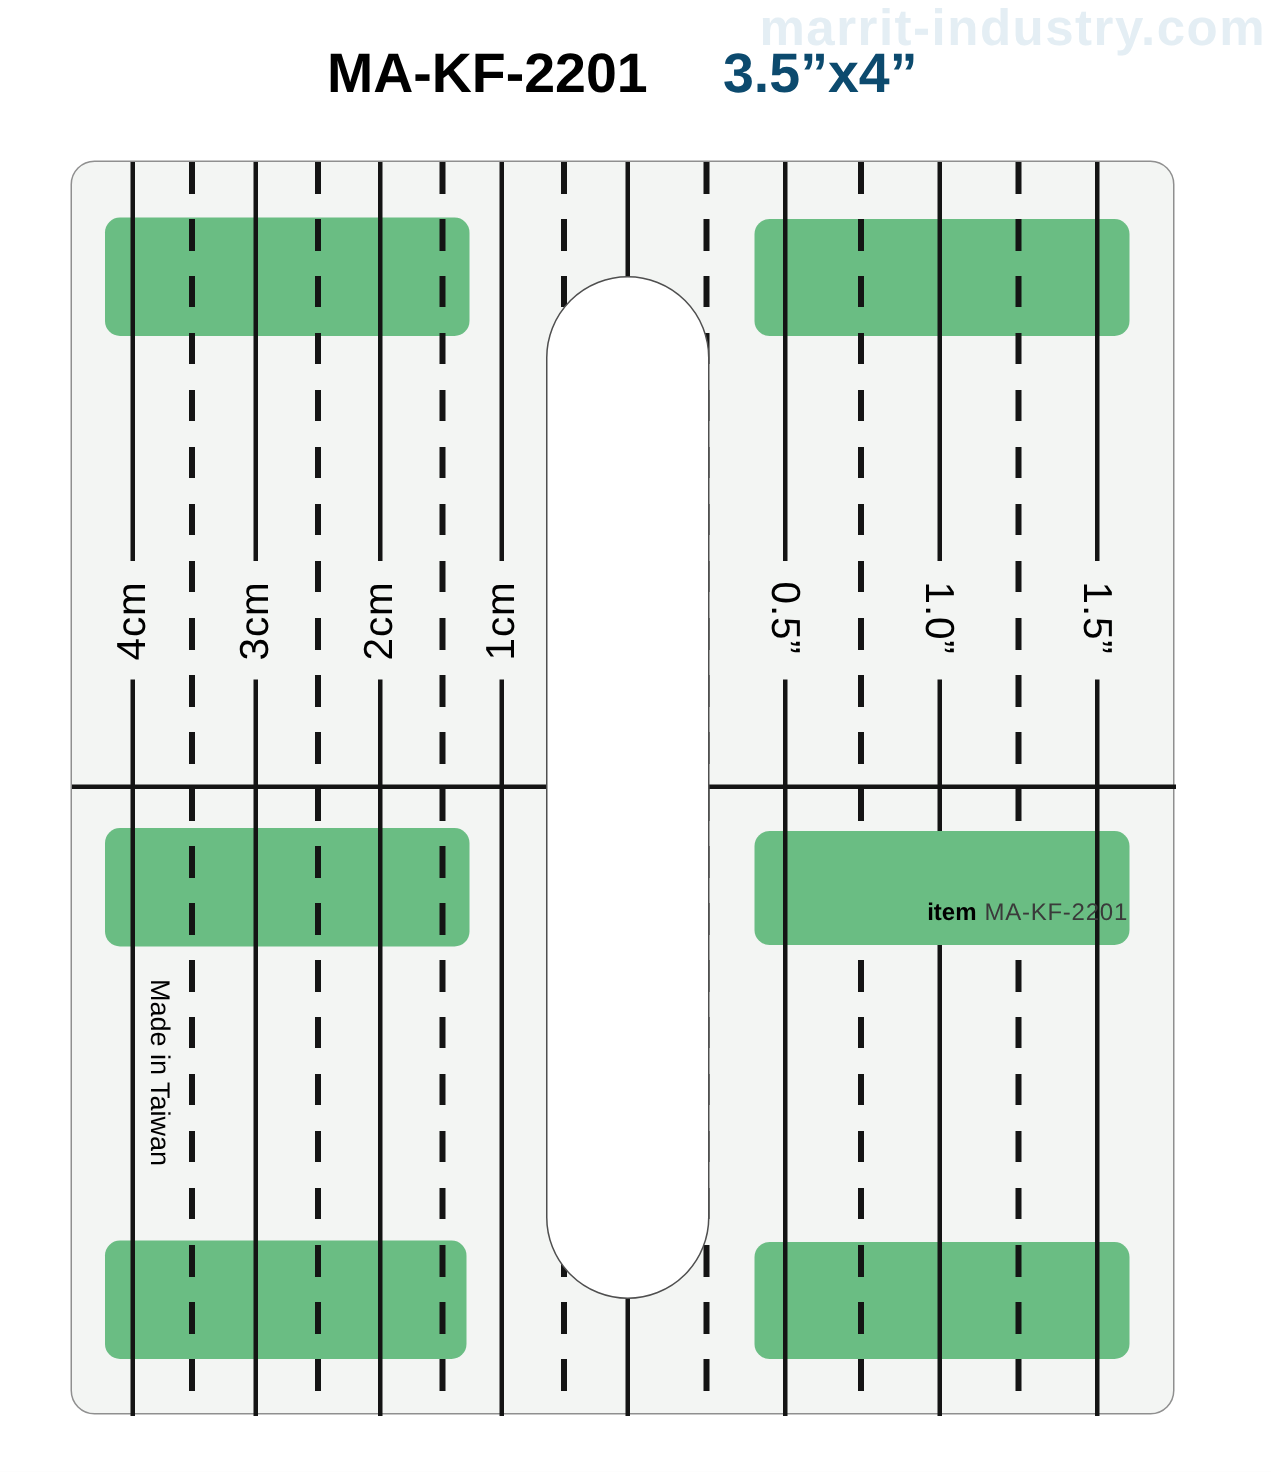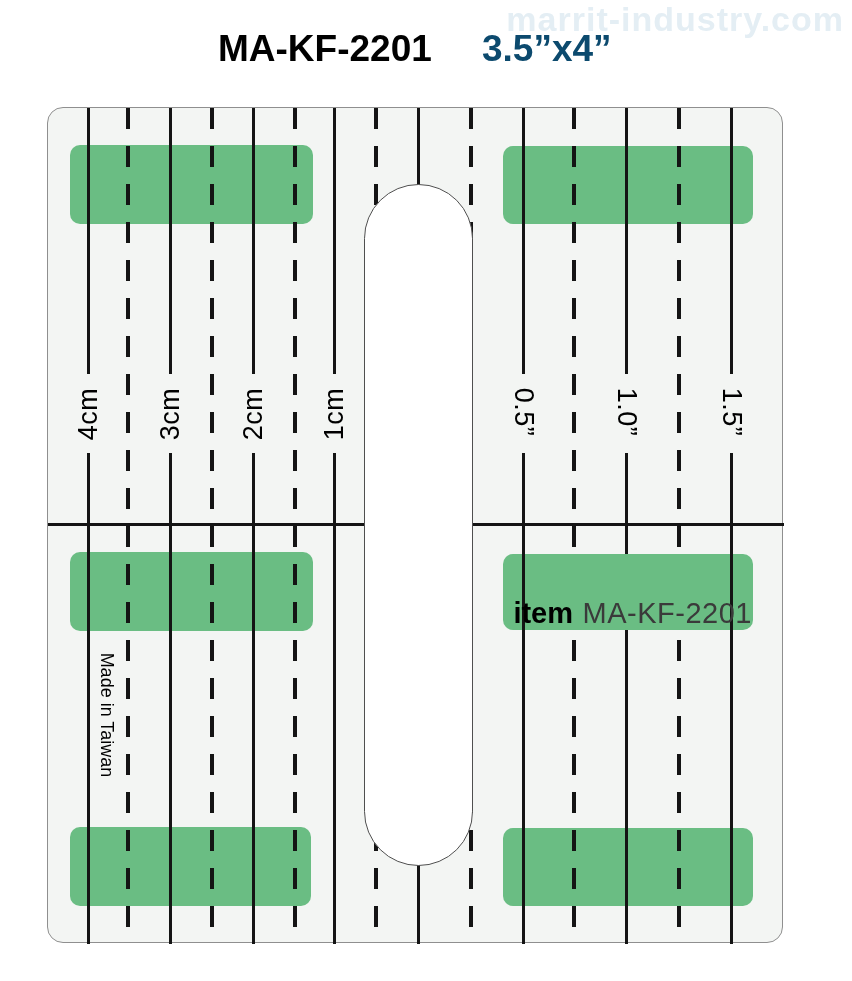--- a/index.html
+++ b/index.html
@@ -28,22 +28,22 @@
   }
 
   .patch{
     position:absolute;background:var(--green);border-radius:10px;z-index:1;
   }
   .patch-overlay{z-index:4;}
   .patch-overlay .seg{
     position:absolute;top:0;width:3px;height:100%;background:var(--line);display:block;z-index:5;
   }
   .item-label{
-    position:absolute;right:1px;bottom:0;z-index:6;
-    font-size:29px;white-space:nowrap;color:#000;
+    position:absolute;right:1px;bottom:12px;z-index:6;
+    font-size:16px;white-space:nowrap;color:#000;
   }
   .item-label .item-prefix{font-weight:bold;margin-right:0.33em;}
   .item-label .item-value{font-weight:normal;color:#3a3a3a;letter-spacing:0.5px;}
 
   .line{position:absolute;width:3px;background:var(--line);z-index:2;}
   .dash{
     position:absolute;width:3.5px;top:0;height:836px;z-index:2;
     background:repeating-linear-gradient(180deg,var(--line) 0 21px,transparent 21px 38px);
   }
   .hline{position:absolute;left:0;top:415px;width:736px;height:3px;background:var(--line);z-index:2;}

